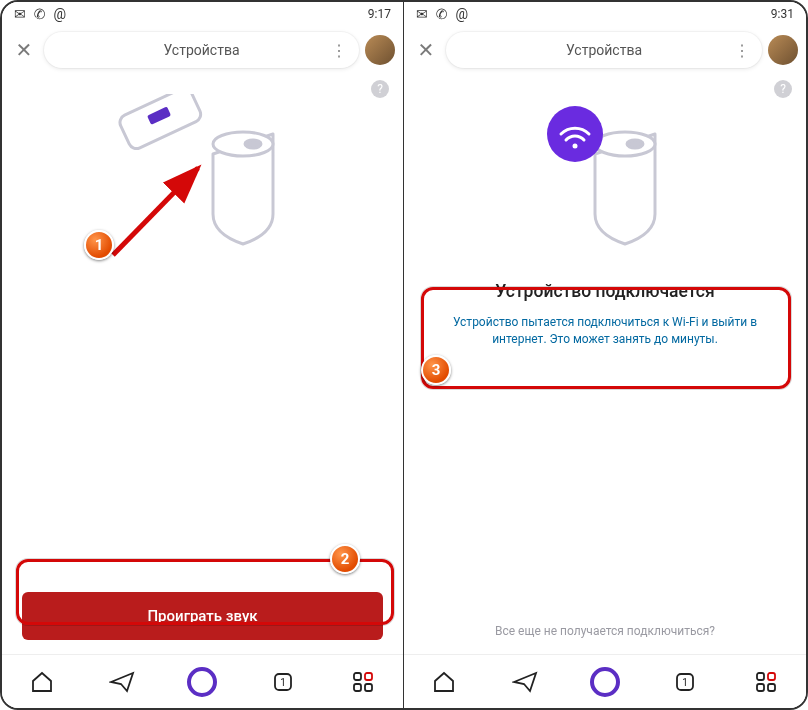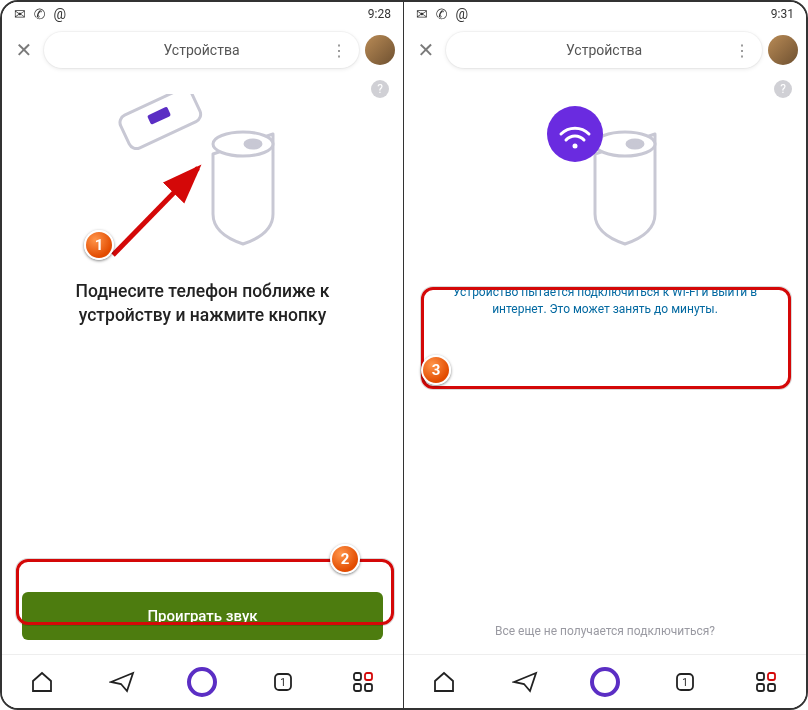--- a/index.html
+++ b/index.html
@@ -99,21 +99,21 @@
     margin-bottom: 16px;
   }
   
   .btnwrap {
     padding: 0 2px 14px;
   }
   .primary {
     width: 100%;
     height: 48px;
     border-radius: 6px;
-    background: #4d7c0f;
+    background: #b91c1c;
     color: #fff;
     font-size: 15px;
     display: flex; align-items: center; justify-content: center;
     font-weight: 500;
   }
   
   .nav {
     height: 54px;
     border-top: 1px solid #eee;
     display: flex; align-items: center; justify-content: space-around;
@@ -163,21 +163,21 @@
 <div class="stage">
 
   <div class="phone left">
     <div class="status">
       <div class="sicons">
         <span>✉</span>
         <span>✆</span>
         <span>@</span>
       </div>
       <div class="right">
-        <span>9:28</span>
+        <span>9:17</span>
       </div>
     </div>
     <div class="header">
       <div class="close">✕</div>
       <div class="chip">
         <span>Устройства</span>
         <span class="kebab">⋮</span>
       </div>
       <div class="avatar"></div>
     </div>
@@ -191,21 +191,20 @@
             <ellipse cx="150" cy="50" rx="30" ry="12"></ellipse>
             <ellipse cx="160" cy="50" rx="8" ry="4" fill="#c8c8d4"></ellipse>
 
             <g transform="rotate(-25 60 30)">
               <rect x="30" y="10" width="78" height="36" rx="8"></rect>
               <rect x="58" y="20" width="22" height="10" rx="2" fill="#5b2ec4" stroke="none"></rect>
             </g>
           </g>
         </svg>
       </div>
-      <div class="heading">Поднесите телефон поближе к устройству и нажмите кнопку</div>
       <div class="spacer"></div>
       <div class="btnwrap">
         <div class="primary">
           <span>Проиграть звук</span>
         </div>
       </div>
     </div>
     <div class="nav">
       <div class="navitem">
         <svg width="24" height="24" viewBox="0 0 24 24" fill="none" stroke-width="1.8">
@@ -266,20 +265,21 @@
             <ellipse cx="140" cy="50" rx="8" ry="4" fill="#c8c8d4"></ellipse>
           </g>
           <circle cx="80" cy="40" r="28" fill="#6a2be0"></circle>
           <g stroke="#fff" stroke-width="3" fill="none" stroke-linecap="round">
             <path d="M66 40 A20 20 0 0 1 94 40"></path>
             <path d="M71 46 A12 12 0 0 1 89 46"></path>
             <circle cx="80" cy="52" r="2.5" fill="#fff" stroke="none"></circle>
           </g>
         </svg>
       </div>
+      <div class="heading">Устройство подключается</div>
       <div class="sub">Устройство пытается подключиться к Wi-Fi и выйти в интернет. Это может занять до минуты.</div>
       <div class="spacer"></div>
       <div class="smalllink">Все еще не получается подключиться?</div>
     </div>
     <div class="nav">
       <div class="navitem">
         <svg width="24" height="24" viewBox="0 0 24 24" fill="none" stroke-width="1.8">
             <path d="M3 11 L12 3 L21 11 V21 H3 Z"></path>
           </svg>
       </div>

